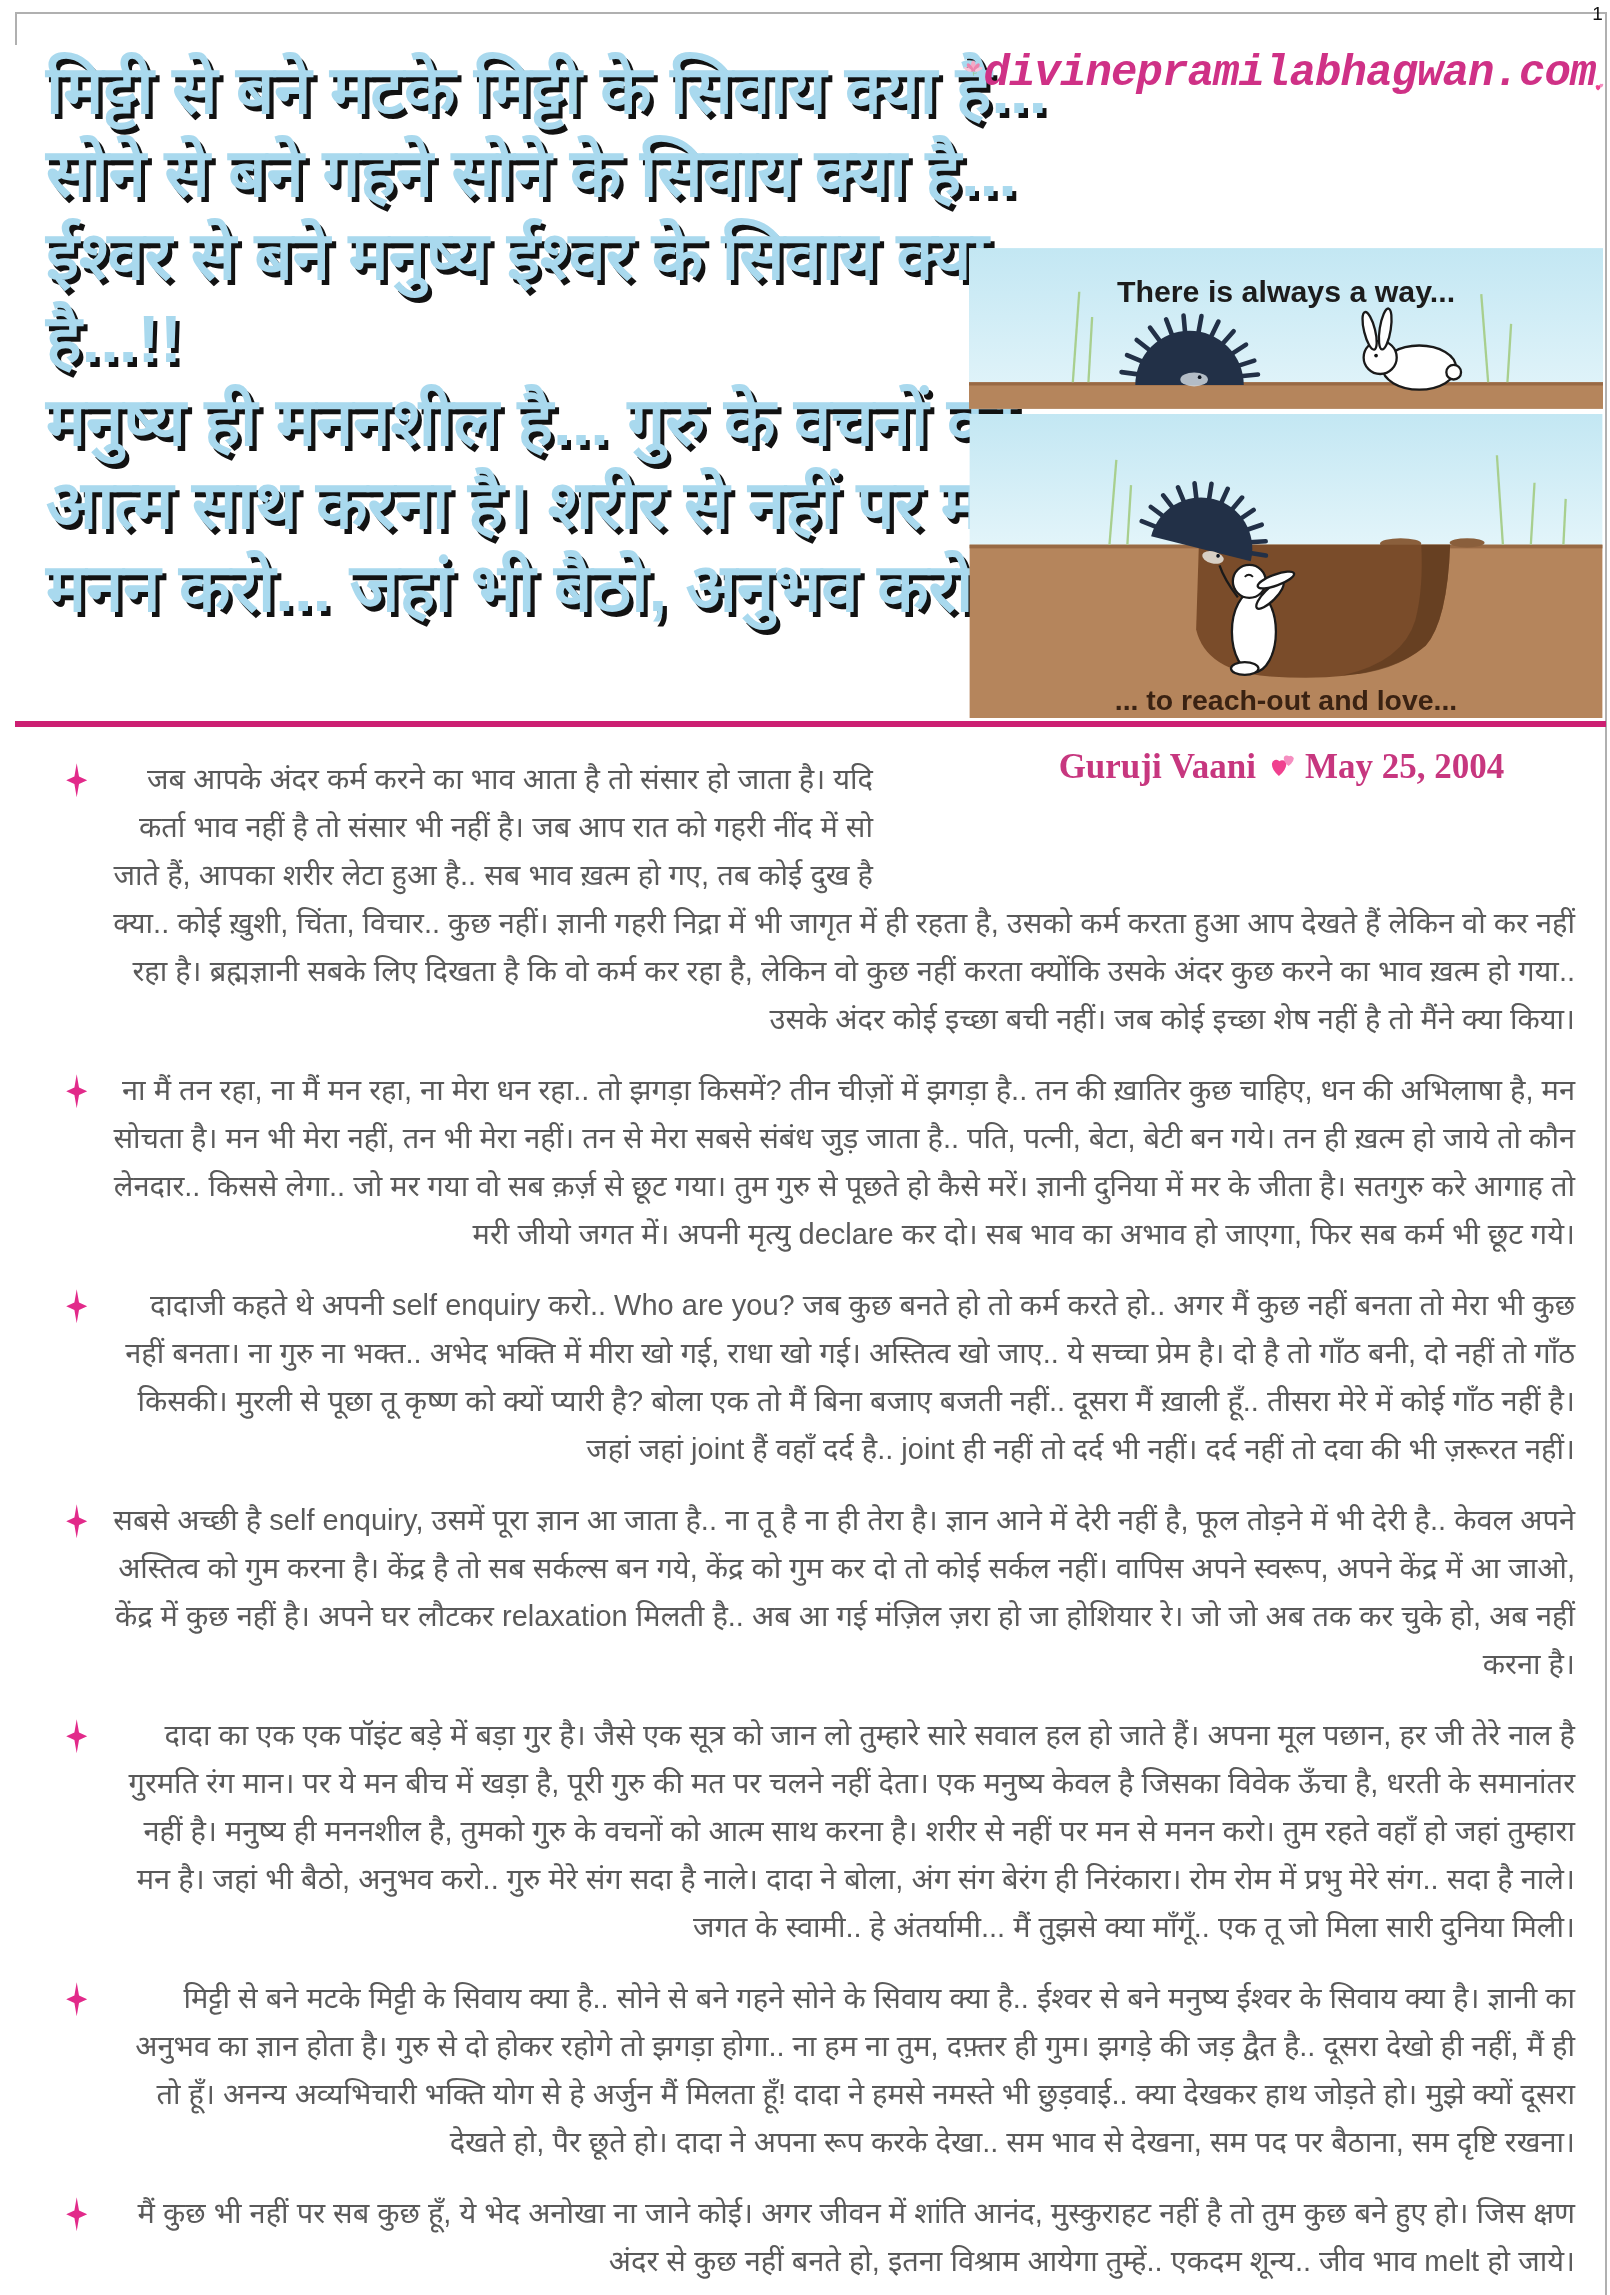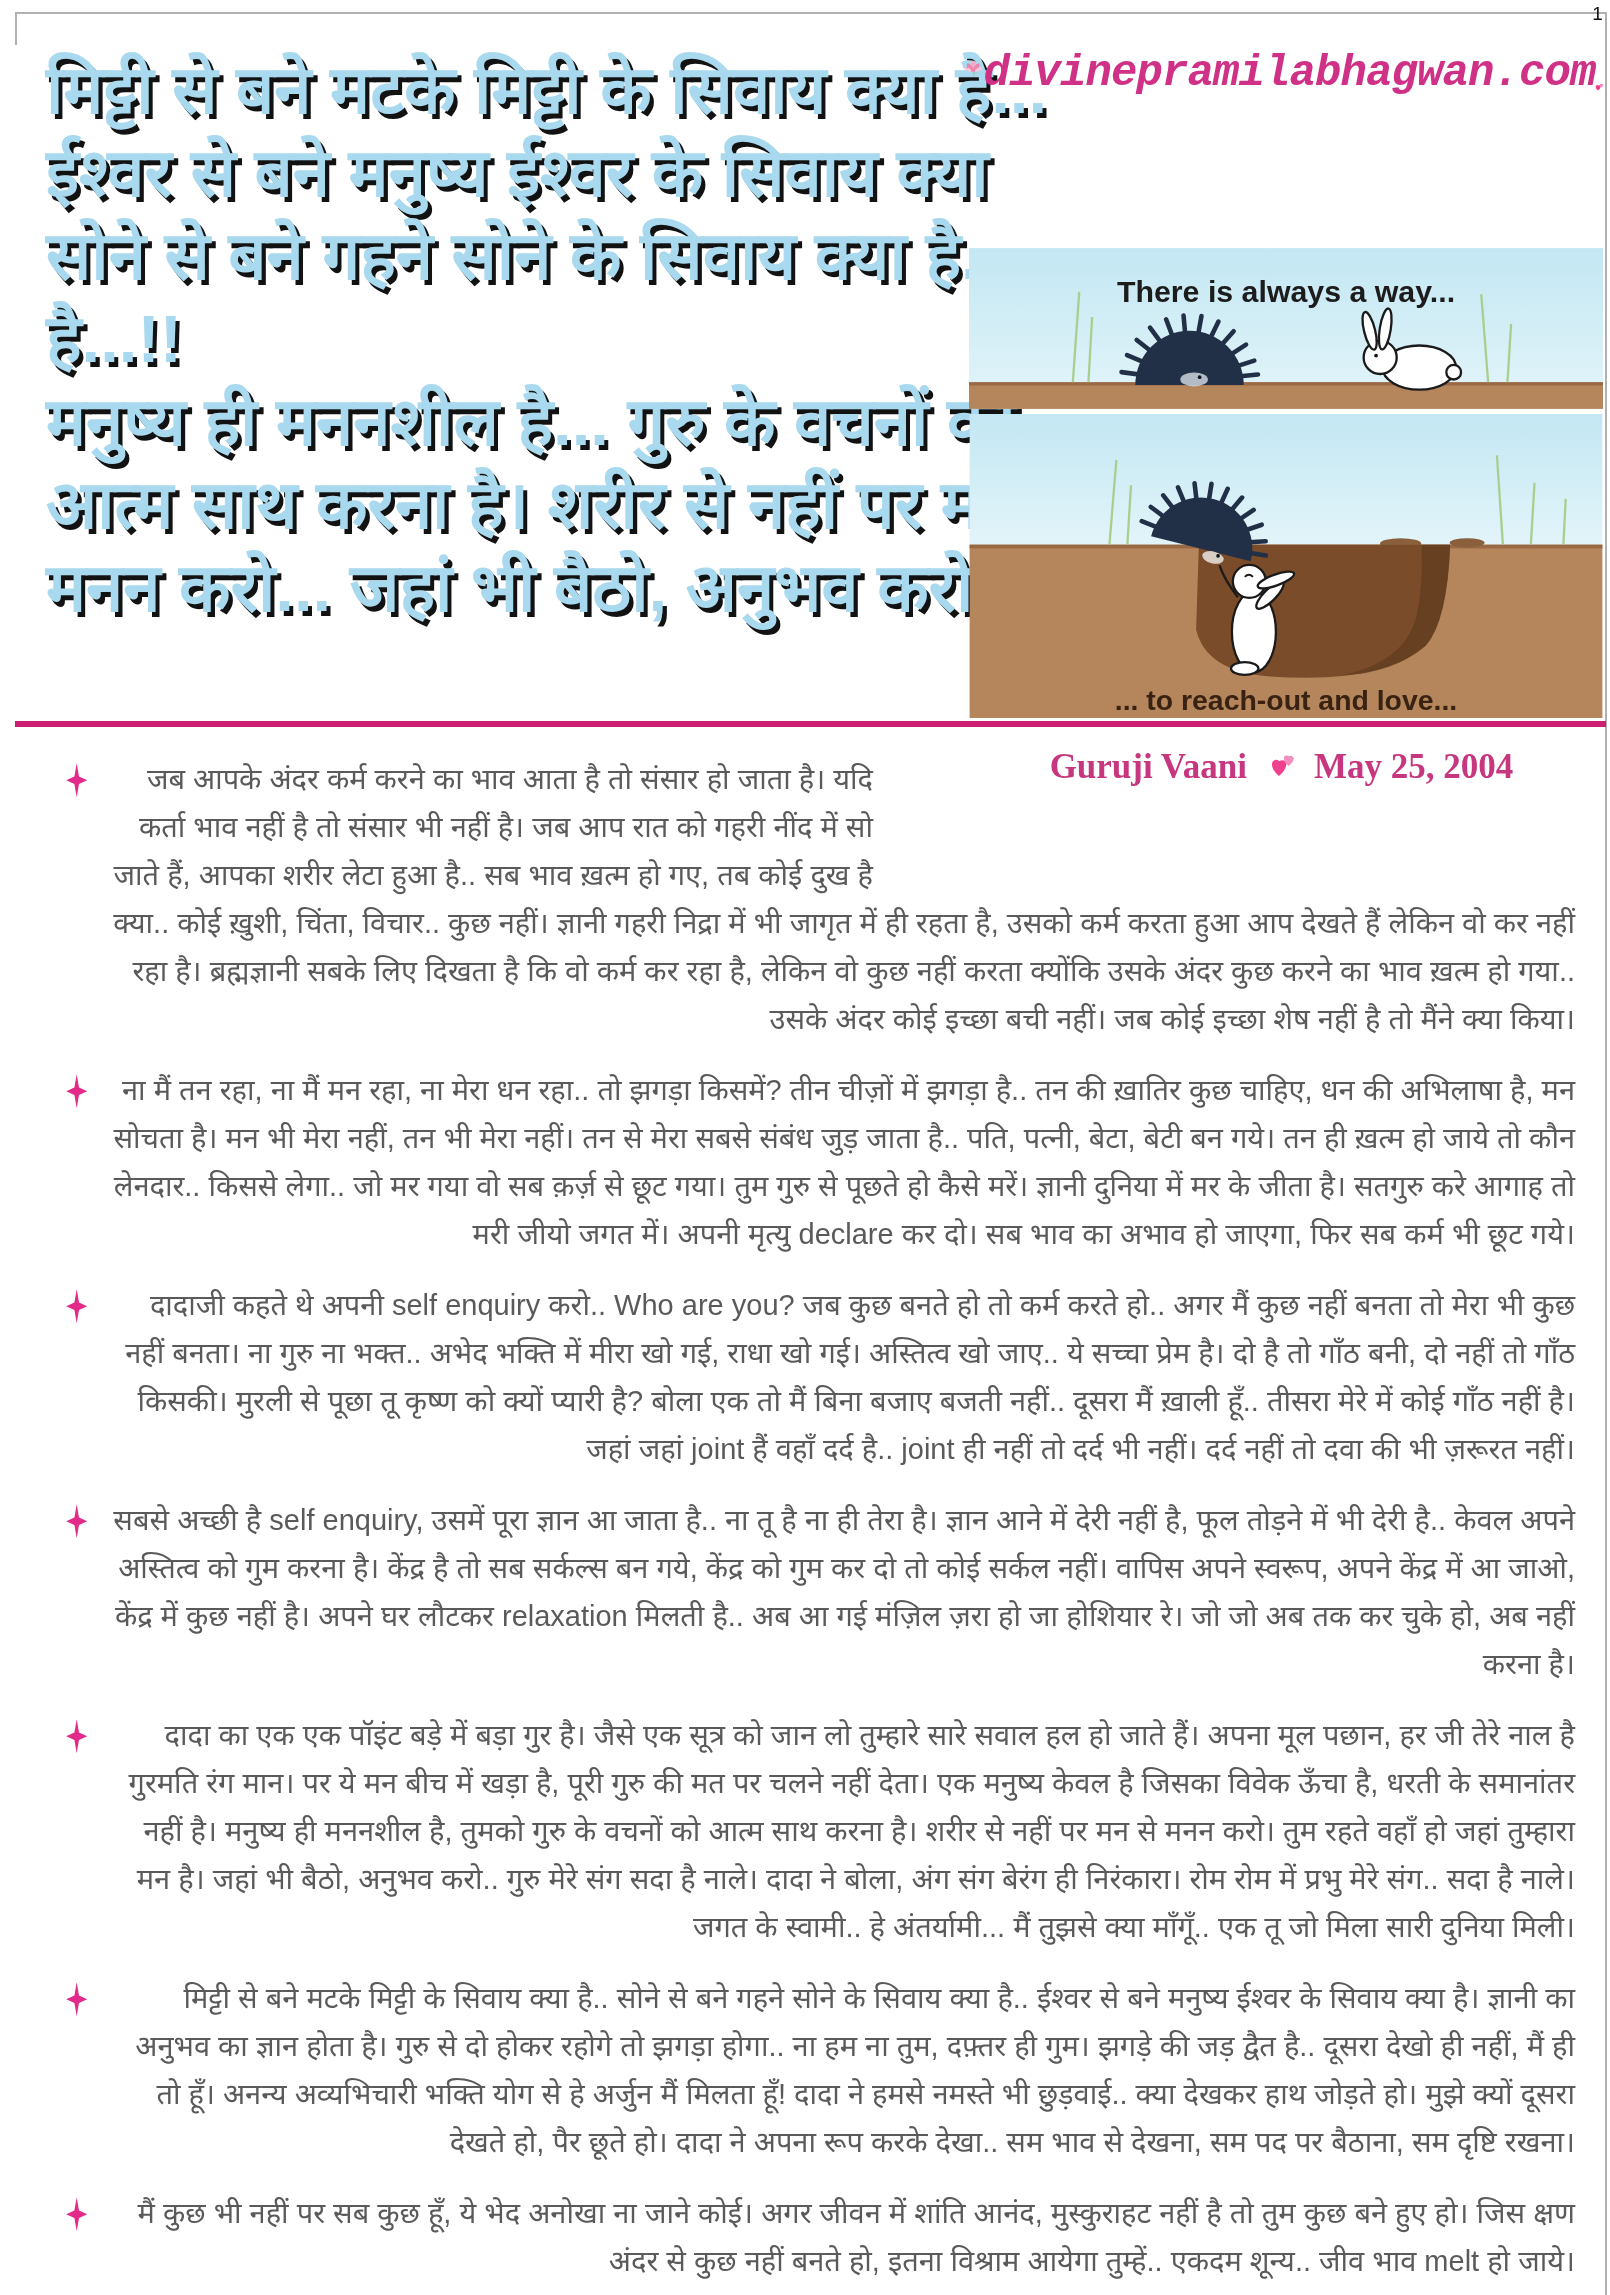--- a/index.html
+++ b/index.html
@@ -27,21 +27,21 @@
 
   
   .cartoon1{position:absolute;left:969px;top:248px;}
   .cartoon2{position:absolute;left:969px;top:414px;}
 
   
   .divider-top{position:absolute;left:14.7px;top:721px;width:1591px;height:6px;background:#cc1f72;}
 
   
   .guruji{position:absolute;left:960px;top:747px;width:643px;text-align:center;}
-  .guruji-title-row{display:flex;justify-content:center;align-items:center;gap:17px;}
+  .guruji-title-row{display:flex;justify-content:center;align-items:center;gap:8px;}
   .guruji-title,.guruji-date{font-family:"Liberation Serif","DejaVu Serif",serif;font-weight:600;
              font-size:35px;color:#c7377f;white-space:nowrap;}
   .posted-date{margin-top:7.3px;font-size:24px;color:#8a8a8a;letter-spacing:0.5px;}
 
   
   .body-text{position:absolute;left:69px;top:755px;width:1506px;
              font-size:29px;line-height:48px;color:#5a5a5a;text-align:left;}
   .guruji-space{float:right;width:702px;height:99px;}
   .para{position:relative;padding-left:42px;margin:0 0 23px 0;text-align:right;}
   .para:last-child{margin-bottom:0;}
@@ -54,22 +54,22 @@
 <div class="page">
 
   <div class="frame-top"></div>
   <div class="frame-top-tick"></div>
   <div class="frame-right"></div>
 
   <div class="page-number">1</div>
 
   <div class="quote-block">
     <div class="q-line">मिट्टी से बने मटके मिट्टी के सिवाय क्या है...</div>
+    <div class="q-line">सोने से बने गहने सोने के सिवाय क्या है...</div>
     <div class="q-line">ईश्वर से बने मनुष्य ईश्वर के सिवाय क्या</div>
-    <div class="q-line">सोने से बने गहने सोने के सिवाय क्या है...</div>
     <div class="q-line">है...!!</div>
     <div class="q-line">मनुष्य ही मननशील है... गुरु के वचनों को</div>
     <div class="q-line">आत्म साथ करना है। शरीर से नहीं पर मन से</div>
     <div class="q-line">मनन करो... जहां भी बैठो, अनुभव करो... गुरु</div>
   </div>
 
   <div class="logo-row">
     <svg class="logo-lotus" width="69" height="69" viewBox="0 0 100 100">
       <ellipse cx="50" cy="42" rx="13" ry="30" fill="#f4a9c6"></ellipse>
       <ellipse cx="33" cy="50" rx="11" ry="26" fill="#ec84ae" transform="rotate(-35 33 50)"></ellipse>

